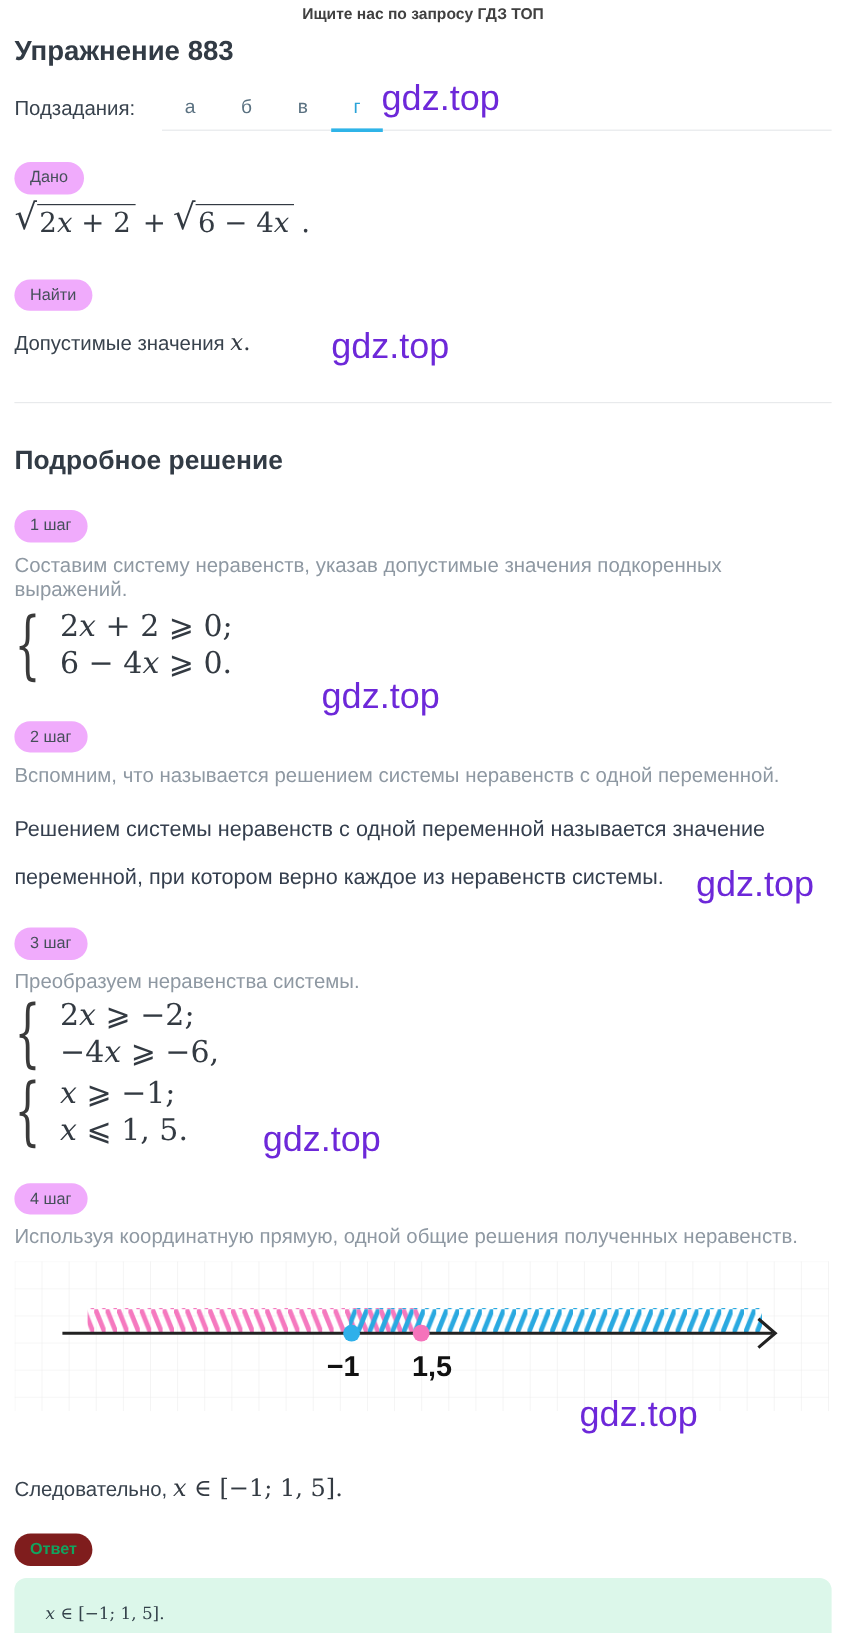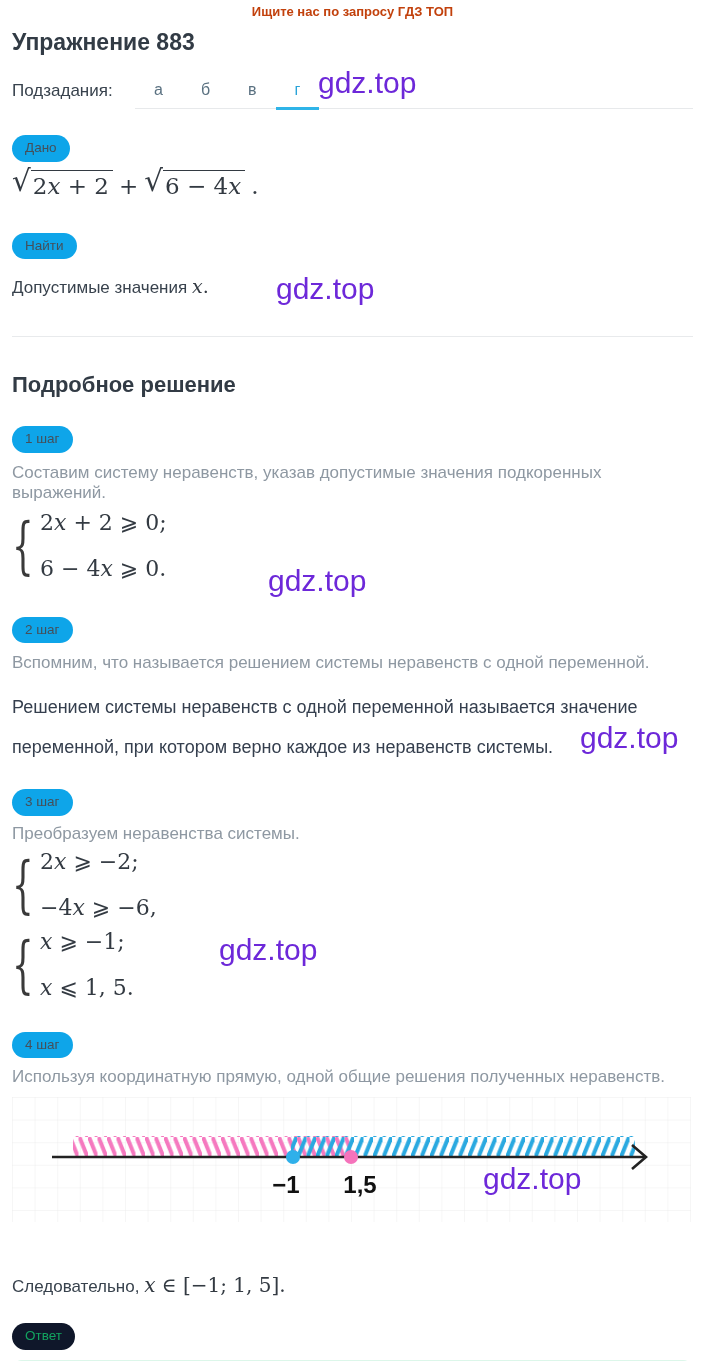--- a/index.html
+++ b/index.html
@@ -2,58 +2,58 @@
 <html lang="ru"><head>
 <meta charset="utf-8">
 <style>
   * { margin:0; padding:0; box-sizing:border-box; }
   html,body { background:#ffffff; }
   body { font-family:"Liberation Sans", sans-serif; color:#353f4b; }
   .page { position:relative; width:705px; height:1361px; margin:0 auto; background:#fff; overflow:hidden; }
   .inner { padding:0 12px; }
 
   
-  .promo { padding-top:4px; text-align:center; font-size:13px; font-weight:bold; color:#c2410c; }
+  .promo { padding-top:4px; text-align:center; font-size:13px; font-weight:bold; color:#404040; }
 
   
   .h1 { margin-top:10px; font-size:23px; line-height:26px; font-weight:bold; color:#323b45; }
   .h2 { margin-top:34px; font-size:22px; line-height:28px; font-weight:bold; color:#323b45; }
 
   
   .tabs-row { margin-top:26px; display:flex; align-items:flex-start; }
   .tabs-label { font-size:17px; color:#38424d; width:123px; padding-bottom:8px; }
   .tabs-strip { flex:1; display:flex; border-bottom:1px solid #e7e9eb; }
   .tab { font-size:16px; color:#5a7181; padding:0 19px 8px 19px; cursor:pointer; }
   .tab.active { color:#2aa3d8; border-bottom:3px solid #2fb4e8; margin-bottom:-2px; }
 
   
-  .badge { display:inline-block; background:#0ea5e9; color:#454f59; font-size:13.5px; line-height:1;
+  .badge { display:inline-block; background:#f0abfc; color:#454f59; font-size:13.5px; line-height:1;
            padding:6px 13px 7px; border-radius:15px; }
-  .badge.green { background:#0f172a; color:#12a35f; }
+  .badge.green { background:#7f1d1d; color:#12a35f;font-weight:bold; }
 
   
   .math { font-family:"DejaVu Serif","DejaVu Sans",serif; color:#333a42; }
   .math i { font-style:italic; }
   .formula { margin-top:8px; font-size:23px; display:flex; align-items:flex-end; gap:6px; }
   .sqrt { display:inline-flex; align-items:flex-start; }
   .sqrt .sign { font-size:1.28em; line-height:0.95; transform:translateY(-2px); }
   .sqrt .rad { border-top:1.7px solid #333a42; padding:2px 4px 0 2px;text-align:right; }
 
   
   .dark-text { font-size:17px; color:#38424d; }
   .find-line { margin-top:16px; }
   .divider { margin-top:38px; border-top:1px solid #e8eaec; }
   .step-desc { font-size:17px; color:#8e98a2; }
   .note { font-size:18px; line-height:40px; color:#353f4e; }
 
   
   .system { display:flex; align-items:center; }
   .brace { font-family:"DejaVu Serif",serif; font-size:62px; font-weight:200; color:#3a3a3a;
            line-height:0.9; transform:scaleX(0.55); transform-origin:left center; width:22px; }
-  .sys-lines { display:flex; flex-direction:column; gap:18px; font-size:22px; line-height:28px; margin-left:6px; }
+  .sys-lines { display:flex; flex-direction:column; gap:3px; font-size:25px; line-height:28px; margin-left:16px; }
 
   
   .figure { margin-top:10px; }
 
   
   .conclusion { margin-top:47px; font-size:17px; color:#38424d; }
   .conclusion .math { font-size:20px; }
 
   
   .answer-box { margin-top:10px; background:#dcf7ea; border-radius:10px; padding:21px 26px; height:67px; }

